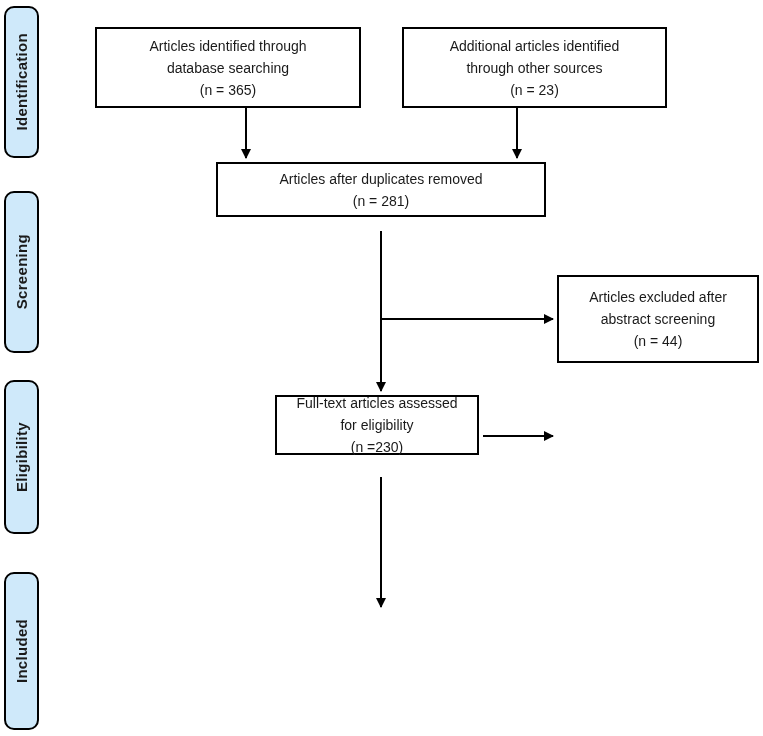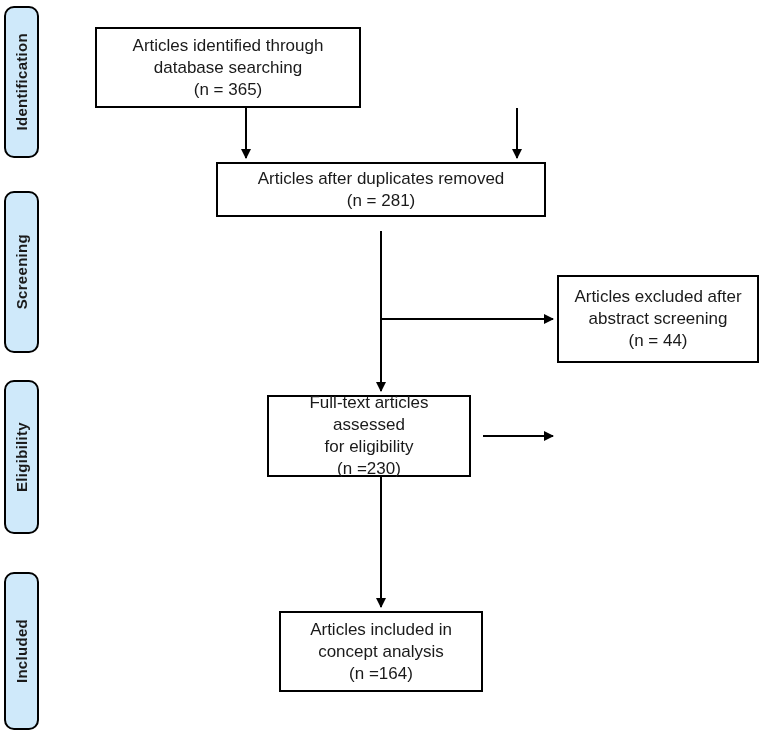--- a/index.html
+++ b/index.html
@@ -46,30 +46,30 @@
 
   
   .box {
     position: absolute;
     border: 2px solid var(--line-color);
     background: #ffffff;
     display: flex;
     align-items: center;
     justify-content: center;
     text-align: center;
-    font-size: 17px;
+    font-size: 14px;
     line-height: 22px;
     white-space: pre-line;
     padding: 2px 6px;
   }
   .box-database     { left: 95px;  top: 27px;  width: 266px; height: 81px; }
   .box-other        { left: 402px; top: 27px;  width: 265px; height: 81px; }
   .box-duplicates   { left: 216px; top: 162px; width: 330px; height: 55px; }
   .box-abstract-exc { left: 557px; top: 275px; width: 202px; height: 88px; }
-  .box-fulltext     { left: 267px; top: 395px; width: 204px; height: 82px; text-align: center; }
+  .box-fulltext     { left: 275px; top: 395px; width: 204px; height: 60px; text-align: center; }
   .box-fulltext-exc { left: 557px; top: 395px; width: 202px; height: 82px; }
   .box-included     { left: 279px; top: 611px; width: 204px; height: 81px; }
 
   .connectors {
     position: absolute;
     left: 0; top: 0;
     width: 763px;
     height: 736px;
     pointer-events: none;
   }
@@ -89,31 +89,31 @@
   <div class="stage stage-eligibility">
     <span class="vtext">Eligibility</span>
   </div>
   <div class="stage stage-included">
     <span class="vtext">Included</span>
   </div>
 
   <div class="box box-database">Articles identified through
 database searching
 (n = 365)</div>
+  <div class="box box-other">Additional articles identified
+through other sources
+(n = 23)</div>
   <div class="box box-duplicates">Articles after duplicates removed
 (n = 281)</div>
   <div class="box box-abstract-exc">Articles excluded after
 abstract screening
 (n = 44)</div>
   <div class="box box-fulltext">Full-text articles assessed
 for eligibility
 (n =230)</div>
-  <div class="box box-included">Articles included in
-concept analysis
-(n =164)</div>
 
   <svg class="connectors" viewBox="0 0 763 736" xmlns="http://www.w3.org/2000/svg">
     <defs>
       <marker id="ah" viewBox="0 0 10 10" refX="9" refY="5" markerWidth="10" markerHeight="10" orient="auto" markerUnits="userSpaceOnUse">
         <path d="M0,0 L10,5 L0,10 z" fill="#000000"></path>
       </marker>
     </defs>
     <line x1="246" y1="108" x2="246" y2="158" marker-end="url(#ah)"></line>
     <line x1="517" y1="108" x2="517" y2="158" marker-end="url(#ah)"></line>
     <line x1="381" y1="231" x2="381" y2="391" marker-end="url(#ah)"></line>

